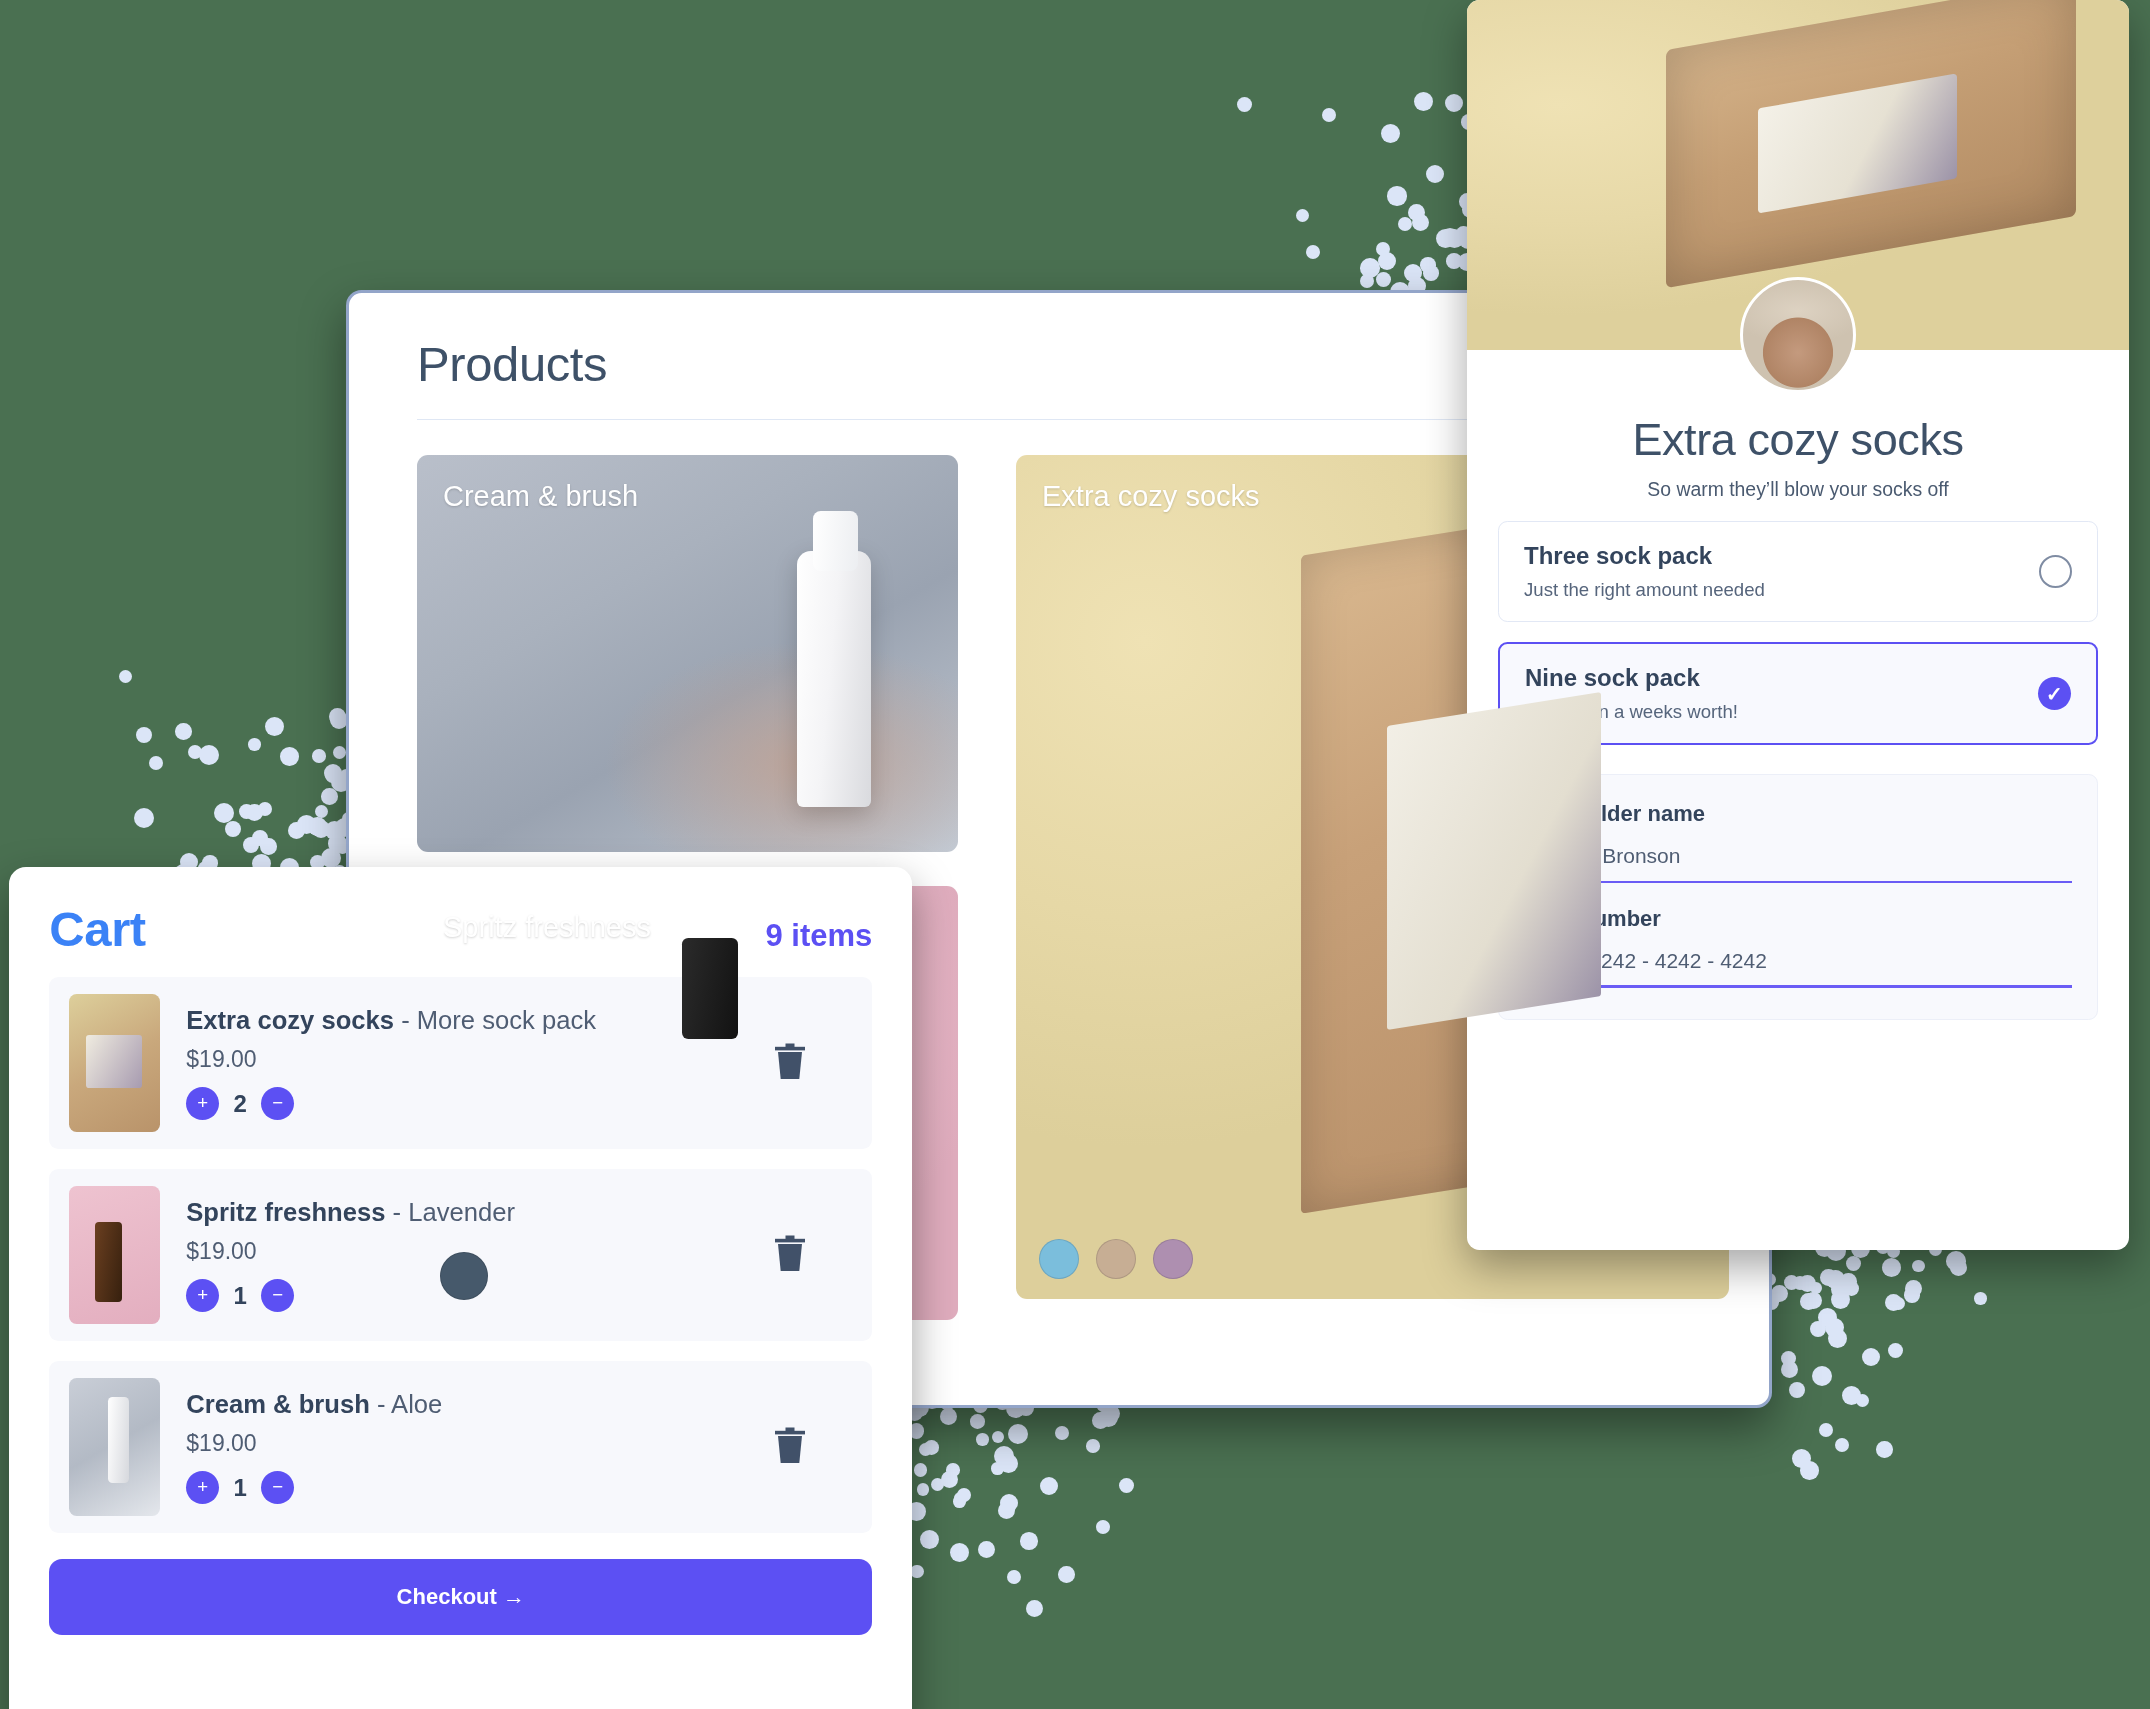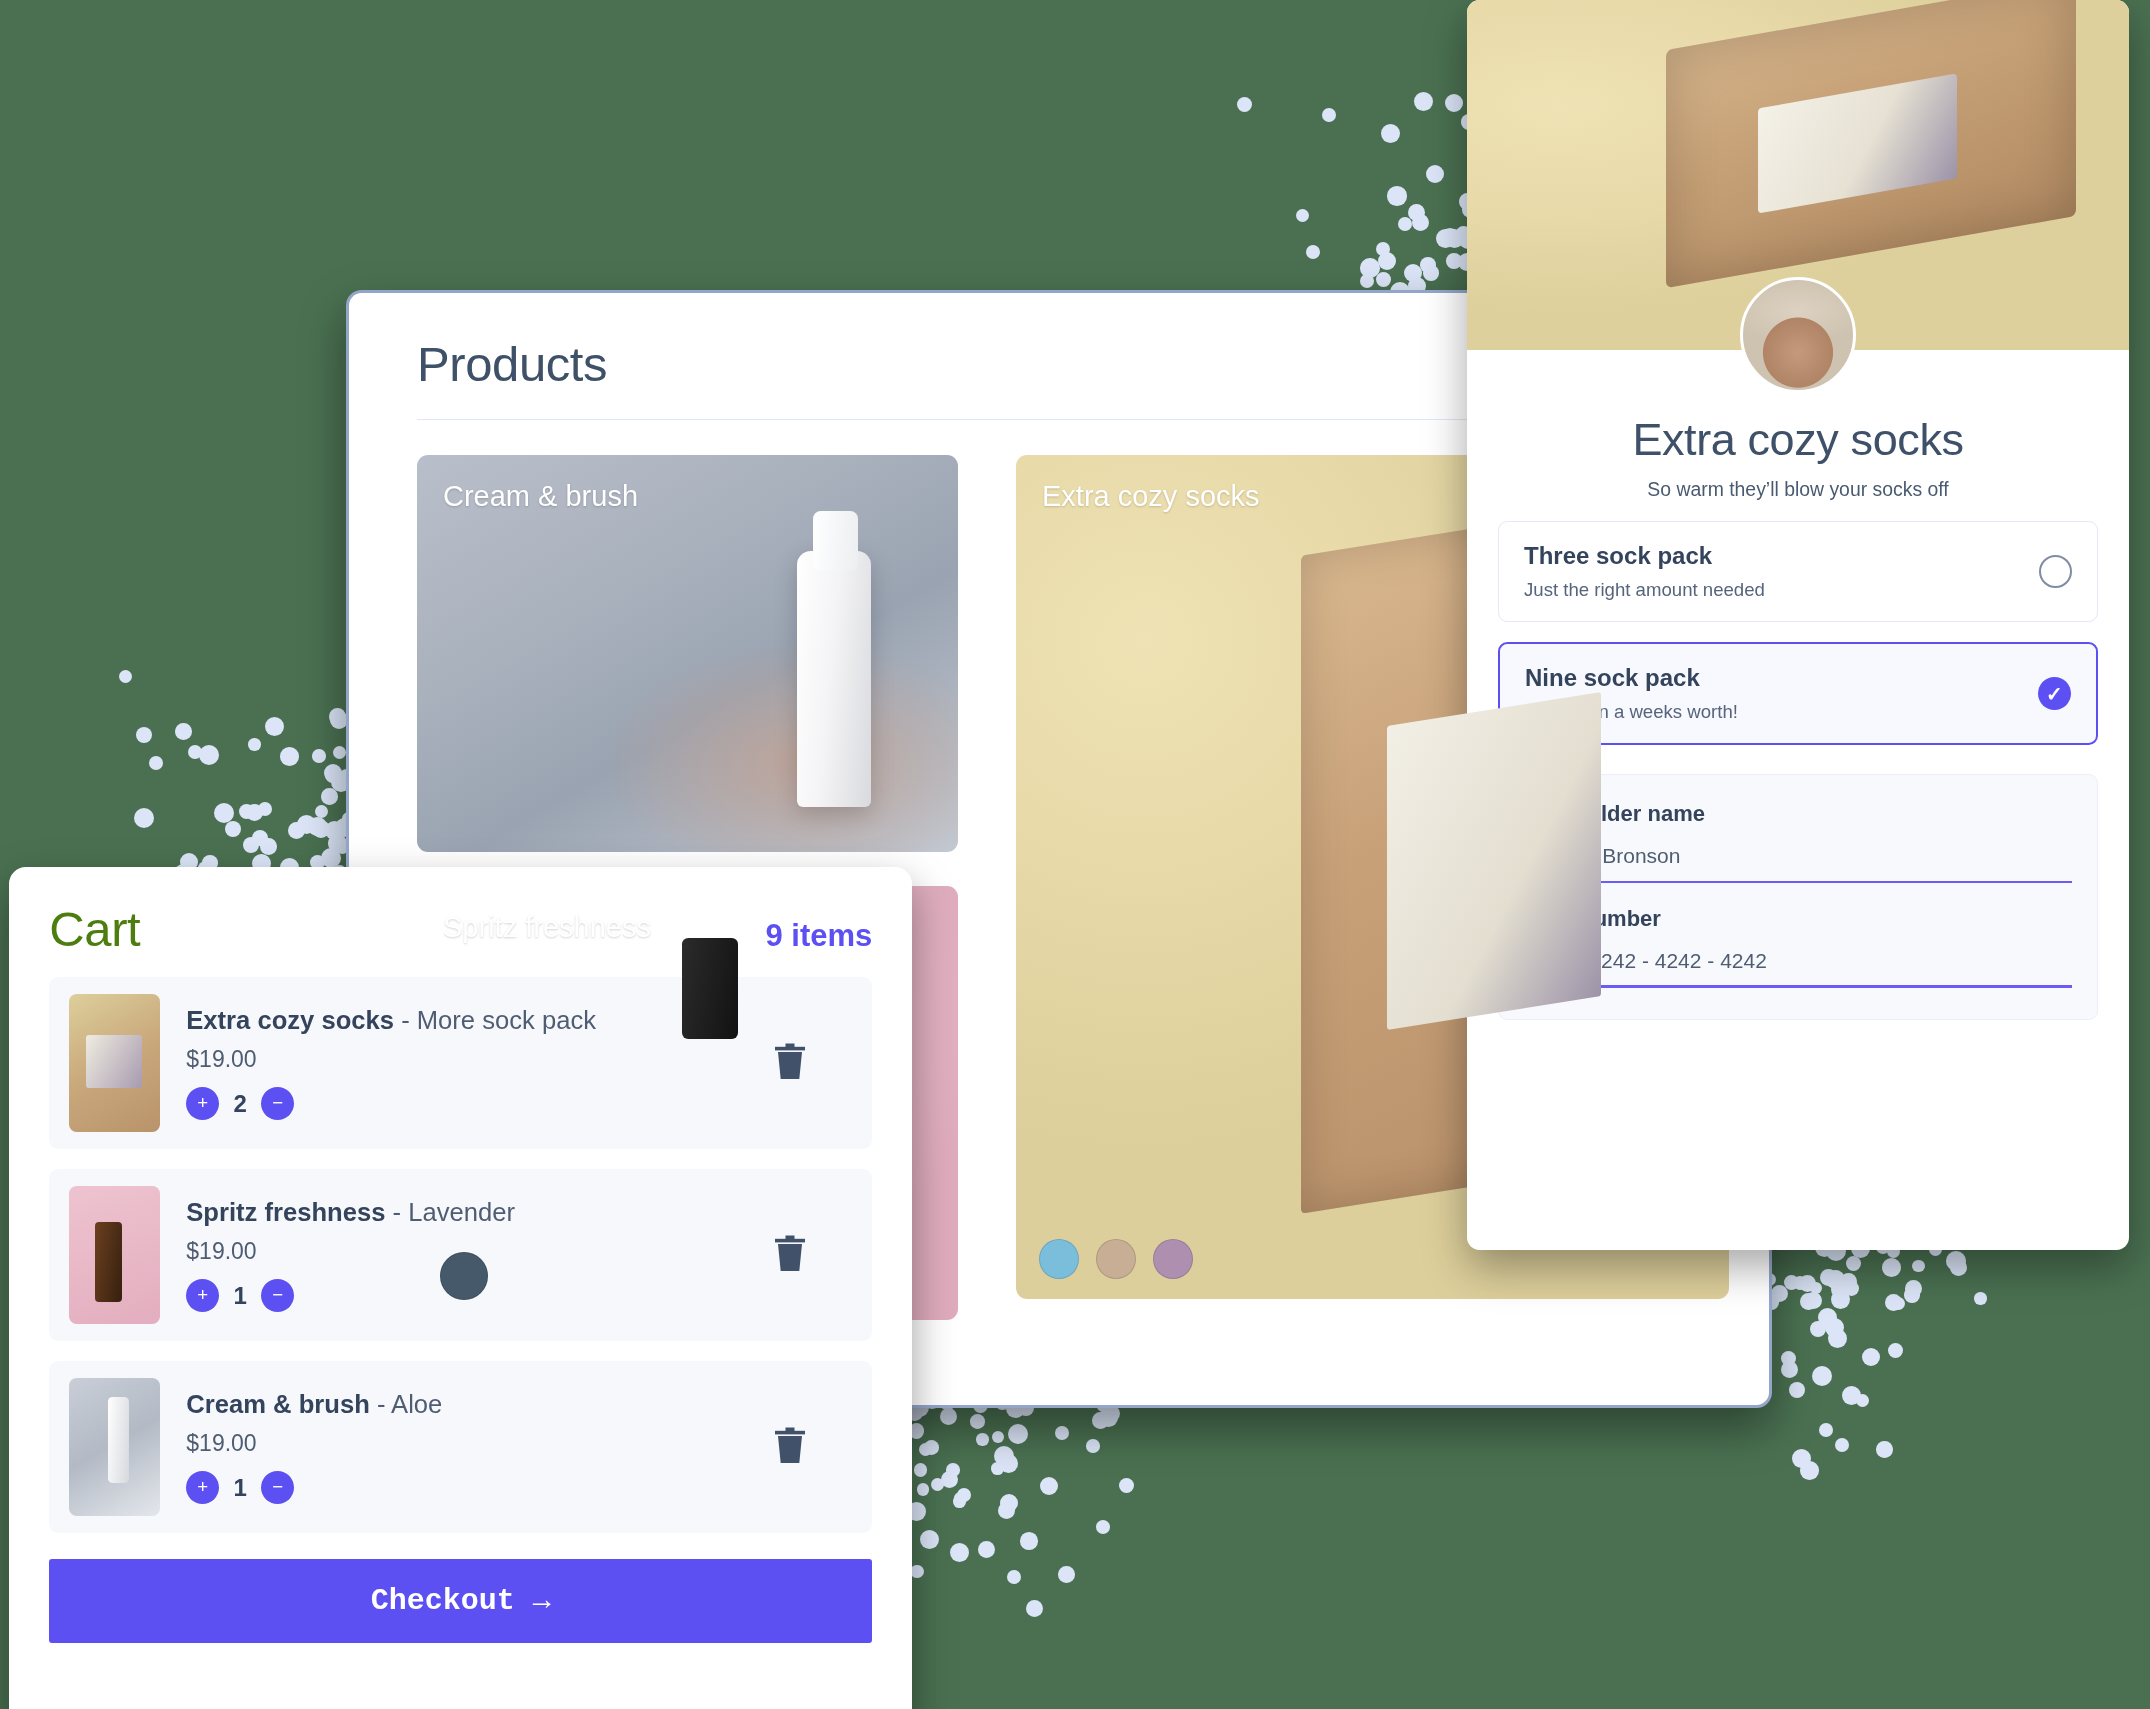--- a/index.html
+++ b/index.html
@@ -195,21 +195,21 @@
   
   #cart-panel {
     left: 9.3px; top: 867px; width: 903px; height: 871px;
     border: 3.9px solid #ffffff;
     border-radius: 17px; background:#fff;
     box-shadow: 0 18.6px 43px rgba(0,0,0,.38);
     overflow: hidden;
   }
   #cart-inner { padding: 31px 37px 0 37px; }
   .cart-head { display:flex; align-items:baseline; justify-content:space-between; }
-  .cart-title { font-size: 49px; color:#4d7c0f; font-weight: 400; letter-spacing:-0.4px;}
+  .cart-title { font-size: 49px; color:#3b82f6; font-weight: 700; letter-spacing:-0.4px;}
   .cart-count { font-size: 31px; color:#5c50f3; font-weight: 700; }
   .cart-item {
     margin-top: 20px; background:#f7f8fc; border-radius: 9.3px;
     display:flex; align-items:center; padding: 17px 20px;
     position: relative; height: 172px;
   }
   .ci-thumb {
     width: 91px; height: 138px; border-radius: 7.7px; flex:0 0 auto;
     overflow:hidden; position: relative;
   }
@@ -231,23 +231,23 @@
     display:flex; align-items:center; justify-content:center;
     font-family: "Liberation Sans", sans-serif;
   }
   .qval { font-size: 24px; color:#33445c; font-weight: 700; min-width: 14px; text-align:center;}
   .trash {
     position:absolute; right: 64px; top: 50%; transform: translateY(-50%);
     cursor: pointer;
   }
   #checkout-btn {
     display:block; width: calc(100% - 74px); margin: 26px 37px 0 37px;
-    background:#5c50f3; color:#fff; border:none; border-radius: 3px;
-    font-size: 30px; font-weight: 700; padding: 25px 0; cursor:pointer;
-    font-family: Liberation Mono, monospace;
+    background:#5c50f3; color:#fff; border:none; border-radius: 13px;
+    font-size: 22px; font-weight: 700; padding: 25px 0; cursor:pointer;
+    font-family: Liberation Sans, sans-serif;
   }
 </style>
 </head>
 <body>
 
 <div class="dots" id="dots-top" style="left:1240px; top:101px; width:279px; height:217px;">
     <span style="left: 175px; top: 190px; width: 13.2px; height: 13.2px;"></span>
     <span style="left: 168px; top: 176px; width: 18.3px; height: 18.3px;"></span>
     <span style="left: 219px; top: 130px; width: 18px; height: 18px;"></span>
     <span style="left: 238px; top: 80px; width: 17.7px; height: 17.7px;"></span>

